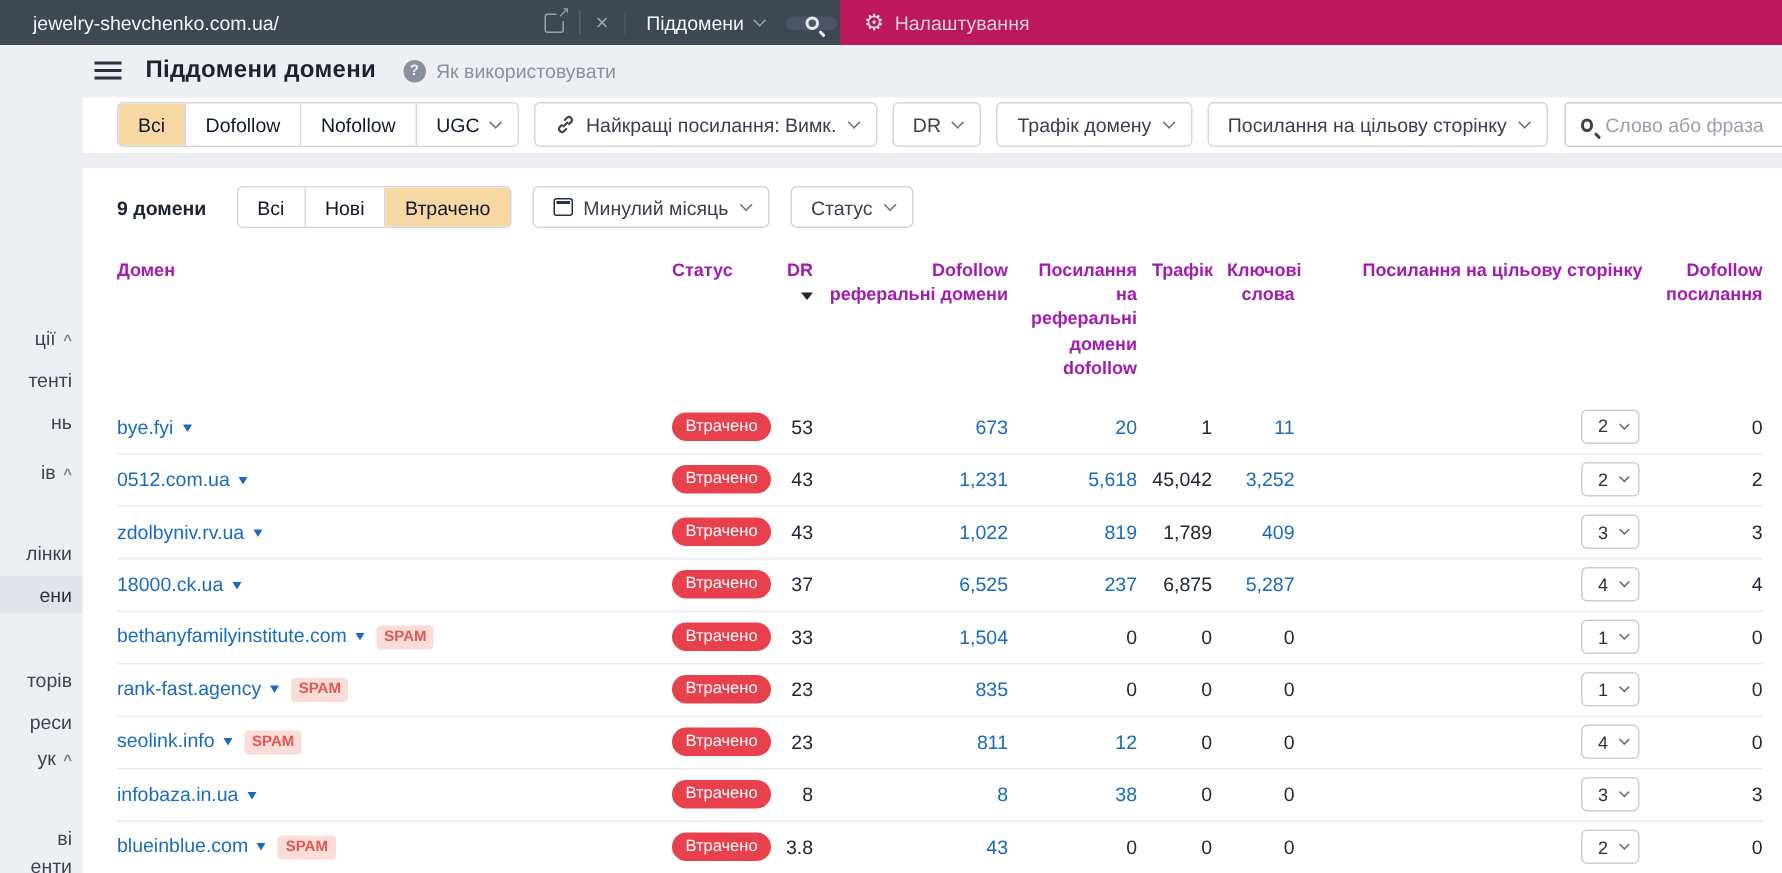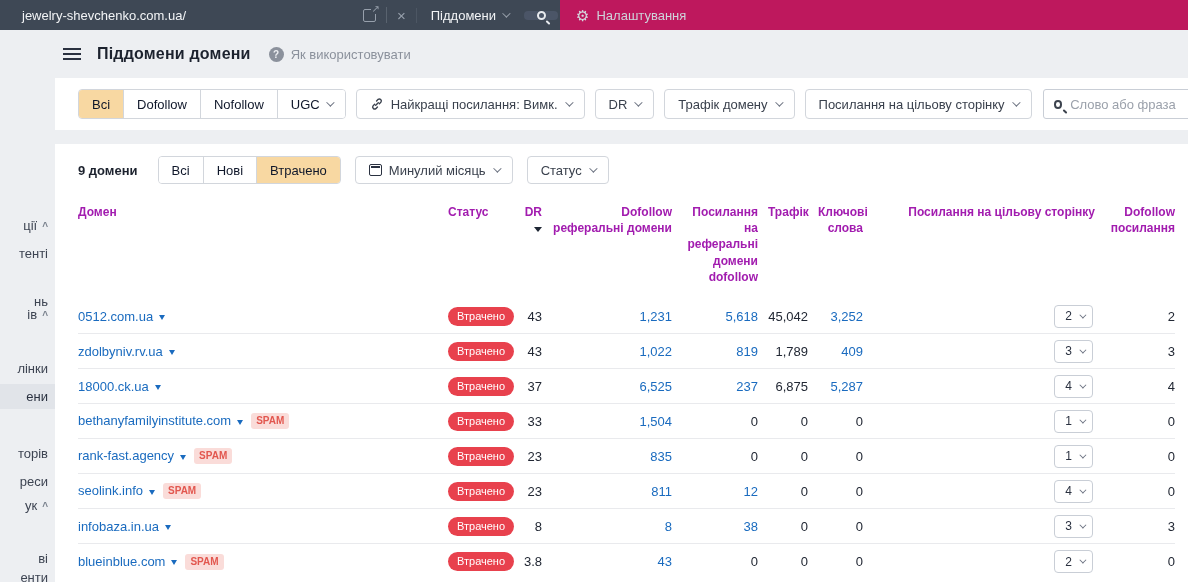--- a/index.html
+++ b/index.html
@@ -25,21 +25,21 @@
   .chev { display:inline-block; width:6px; height:6px; border-right:1.5px solid #98a0ab; border-bottom:1.5px solid #98a0ab; transform:rotate(45deg) translateY(-2px); }
   .chev.dark { border-color:#6b7280; }
 
   
   .shell { display:flex; height:552px; }
   .sidebar { position:relative; width:55px; flex:0 0 55px; background:#edeff2; overflow:hidden; }
   .side-frag { position:absolute; right:7px; white-space:nowrap; color:#3d4452; font-size:13px; }
   .side-frag .caret { font-size:10px; color:#7a828e; margin-left:5px; font-weight:bold; }
   .side-frag.active { right:0; left:0; background:#e1e4e9; padding:5px 7px 5px 0; text-align:right; color:#2a3140; }
   .side-frag:nth-child(1){top:188px;} .side-frag:nth-child(2){top:216px;}
-  .side-frag:nth-child(3){top:244px;margin-top:20px;} .side-frag:nth-child(4){top:277px;}
+  .side-frag:nth-child(3){top:244px;} .side-frag:nth-child(4){top:277px;}
   .side-frag:nth-child(5){top:331px;} .side-frag:nth-child(6){top:354px;}
   .side-frag:nth-child(7){top:416px;} .side-frag:nth-child(8){top:444px;}
   .side-frag:nth-child(9){top:468px;} .side-frag:nth-child(10){top:521px;}
   .side-frag:nth-child(11){top:540px;}
 
   .main { flex:1; display:flex; flex-direction:column; }
 
   
   .page-head { height:48px; display:flex; align-items:center; background:#edeff2; padding-left:8px; }
   .burger { width:18px; height:12px; border-top:2px solid #2a3140; border-bottom:2px solid #2a3140; position:relative; margin:0 16px 0 0; cursor:pointer; }
@@ -217,20 +217,34 @@
               <th>Dofollow реферальні домени</th>
               <th>Посилання на реферальні домени dofollow</th>
               <th>Трафік</th>
               <th>Ключові слова</th>
               <th>Посилання на цільову сторінку</th>
               <th>Dofollow посилання</th>
             </tr>
           </thead>
         <tbody id="tbody">
             <tr>
+              <td class="l"><a class="dlink">bye.fyi</a><span class="tri-down blue"></span></td>
+              <td class="l"><span class="badge-lost">Втрачено</span></td>
+              <td>53</td>
+              <td><span class="val-link">673</span></td>
+              <td><span class="val-link">20</span></td>
+              <td>1</td>
+              <td><span class="val-link">11</span></td>
+              <td><span class="mini-select">
+                  <span>2</span>
+                  <span class="chev dark"></span>
+                </span></td>
+              <td>0</td>
+            </tr>
+            <tr>
               <td class="l"><a class="dlink">0512.com.ua</a><span class="tri-down blue"></span></td>
               <td class="l"><span class="badge-lost">Втрачено</span></td>
               <td>43</td>
               <td><span class="val-link">1,231</span></td>
               <td><span class="val-link">5,618</span></td>
               <td>45,042</td>
               <td><span class="val-link">3,252</span></td>
               <td><span class="mini-select">
                   <span>2</span>
                   <span class="chev dark"></span>

